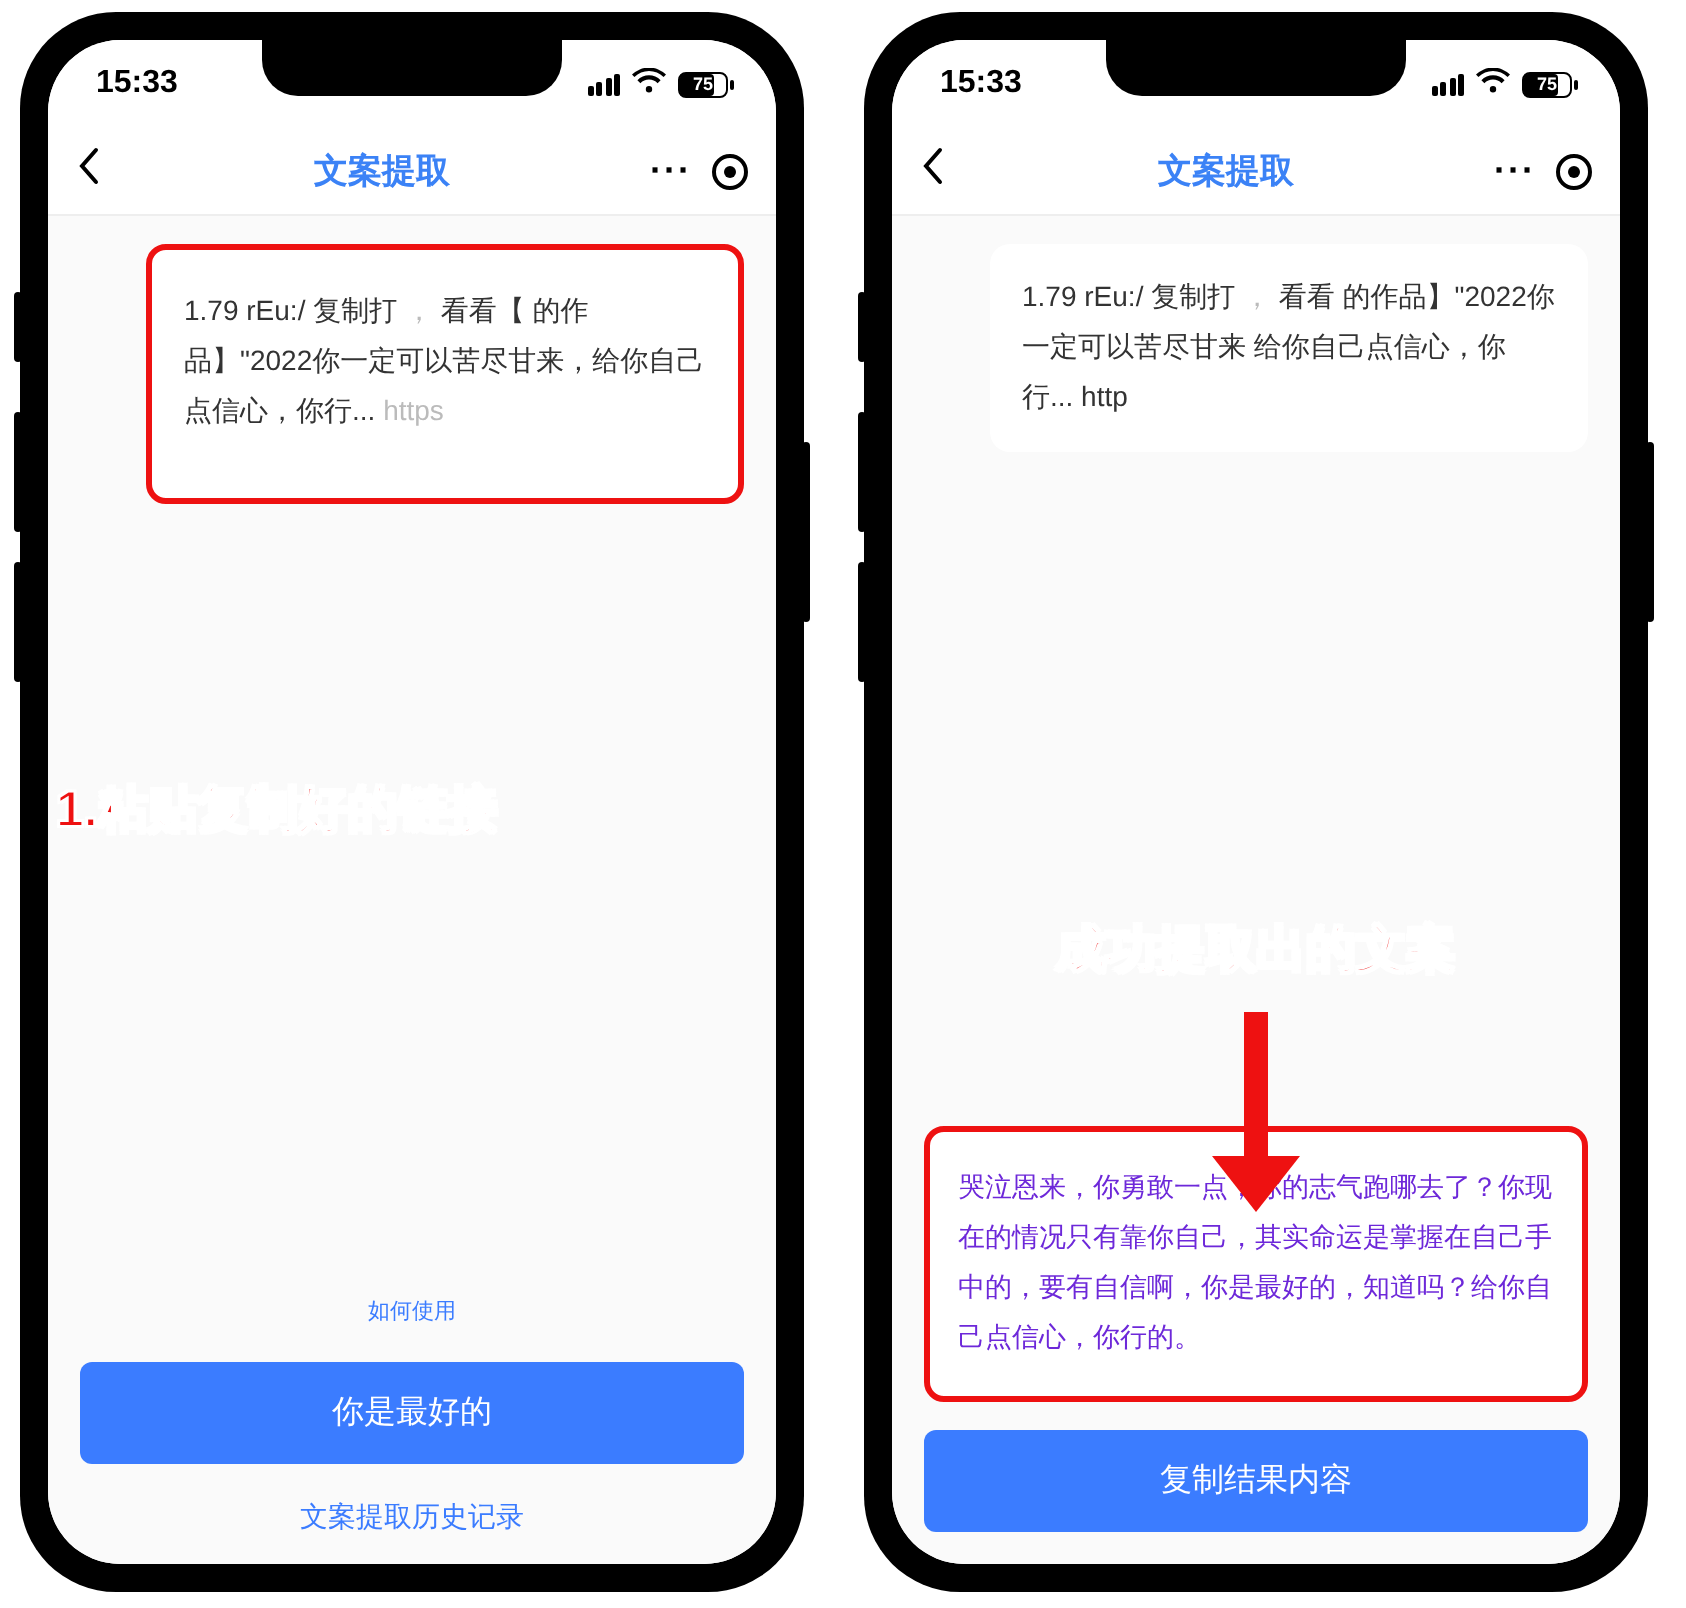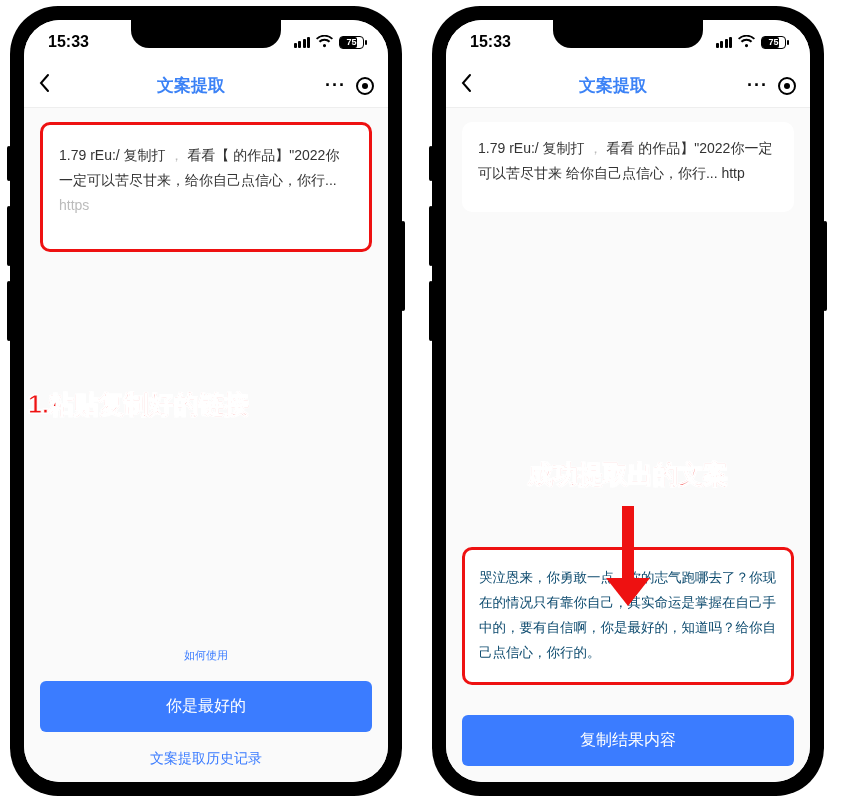--- a/index.html
+++ b/index.html
@@ -108,20 +108,21 @@
 
   .input-card {
     background:#fff;
     border-radius: 10px;
     padding: 18px 16px;
     font-size: 14px;
     line-height: 1.8;
     color: #333;
     min-height: 110px;
     position: relative;
+    margin-left: 33px;
   }
   .input-card.boxed {
     border: 3px solid #e11;
     min-height: 130px;
   }
   .faded { color:#bbb; }
 
   .annotation {
     font-size: 25px;
     font-weight: 800;
@@ -170,22 +171,22 @@
     color: #3b7cff;
   }
 
   .result-card {
     border: 3px solid #e11;
     background:#fff;
     border-radius: 10px;
     padding: 16px 14px;
     font-size: 13.5px;
     line-height: 1.85;
-    color:#0c4a6e;
-    margin-bottom: 24px;
+    color:#6d28d9;
+    margin-bottom: 8px;
     margin-top: 4px;
   }
 
 </style>
 </head>
 <body>
 
 <div class="phone">
   <span class="side-btn left1"></span>
   <span class="side-btn left2"></span>

